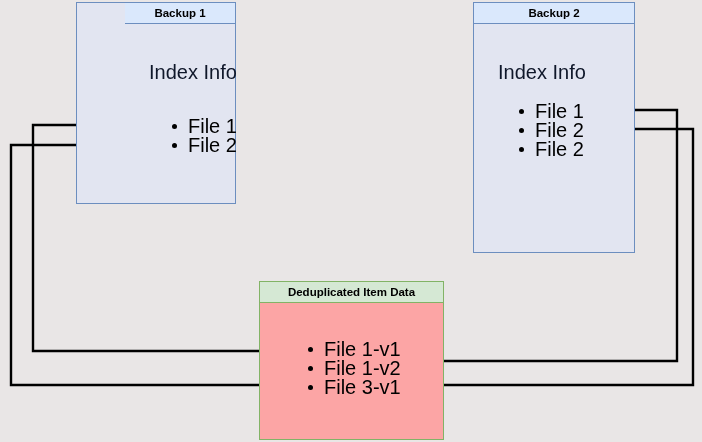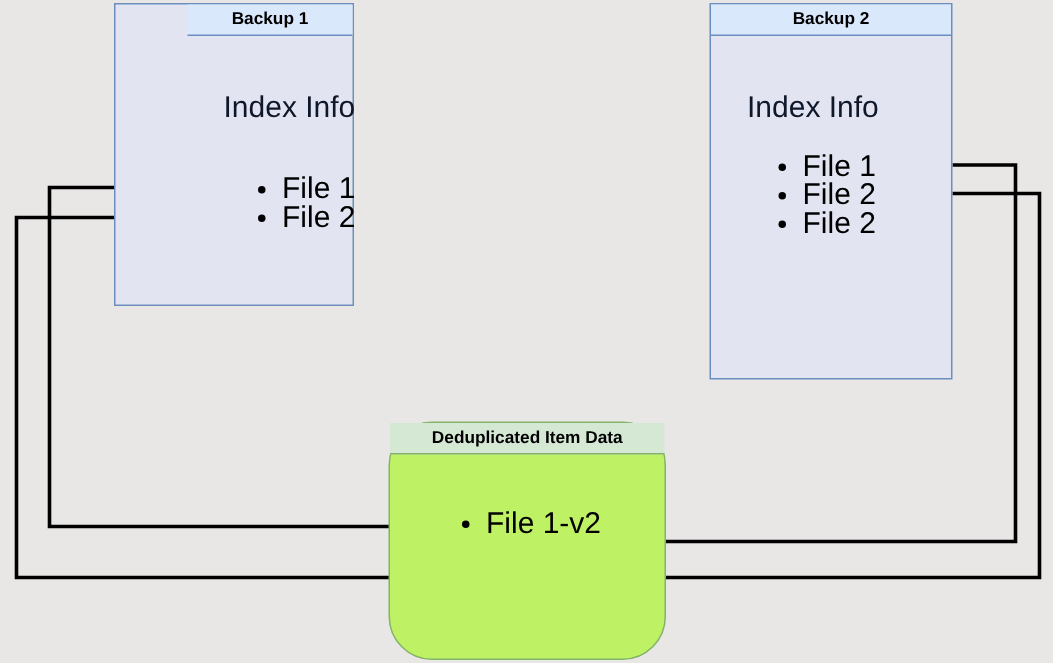--- a/index.html
+++ b/index.html
@@ -51,23 +51,22 @@
   }
   .node-blue {
     background: #e2e5f1;
     border-color: #6c8ebf;
   }
   .node-blue > .node-header {
     background: #dae8fc;
     border-bottom-color: #6c8ebf;
   }
   .node-green {
-    background: #bef264;
+    background: #fca5a5;
     border-color: #82b366;
-    border-radius: 29px;
   }
   .node-green > .node-header {
     background: #d5e8d4;
     border-bottom-color: #82b366;
   }
   .index-label {
     position: absolute;
     font-size: 20px;
     color: #0f172a;
     white-space: nowrap;
@@ -174,19 +173,27 @@
       </ul>
     </div>
   </div>
 
   <div class="node node-green" style="left:259px; top:281px; width:185px; height:159px;">
     <div class="node-header">Deduplicated Item Data</div>
     <div class="node-body">
       <ul class="file-list" style="left:48px; top:37px;">
         <li>
           <span class="bullet"></span>
+          <span>File 1-v1</span>
+        </li>
+        <li>
+          <span class="bullet"></span>
           <span>File 1-v2</span>
+        </li>
+        <li>
+          <span class="bullet"></span>
+          <span>File 3-v1</span>
         </li>
       </ul>
     </div>
   </div>
 
 </div>
 
 </body></html>

